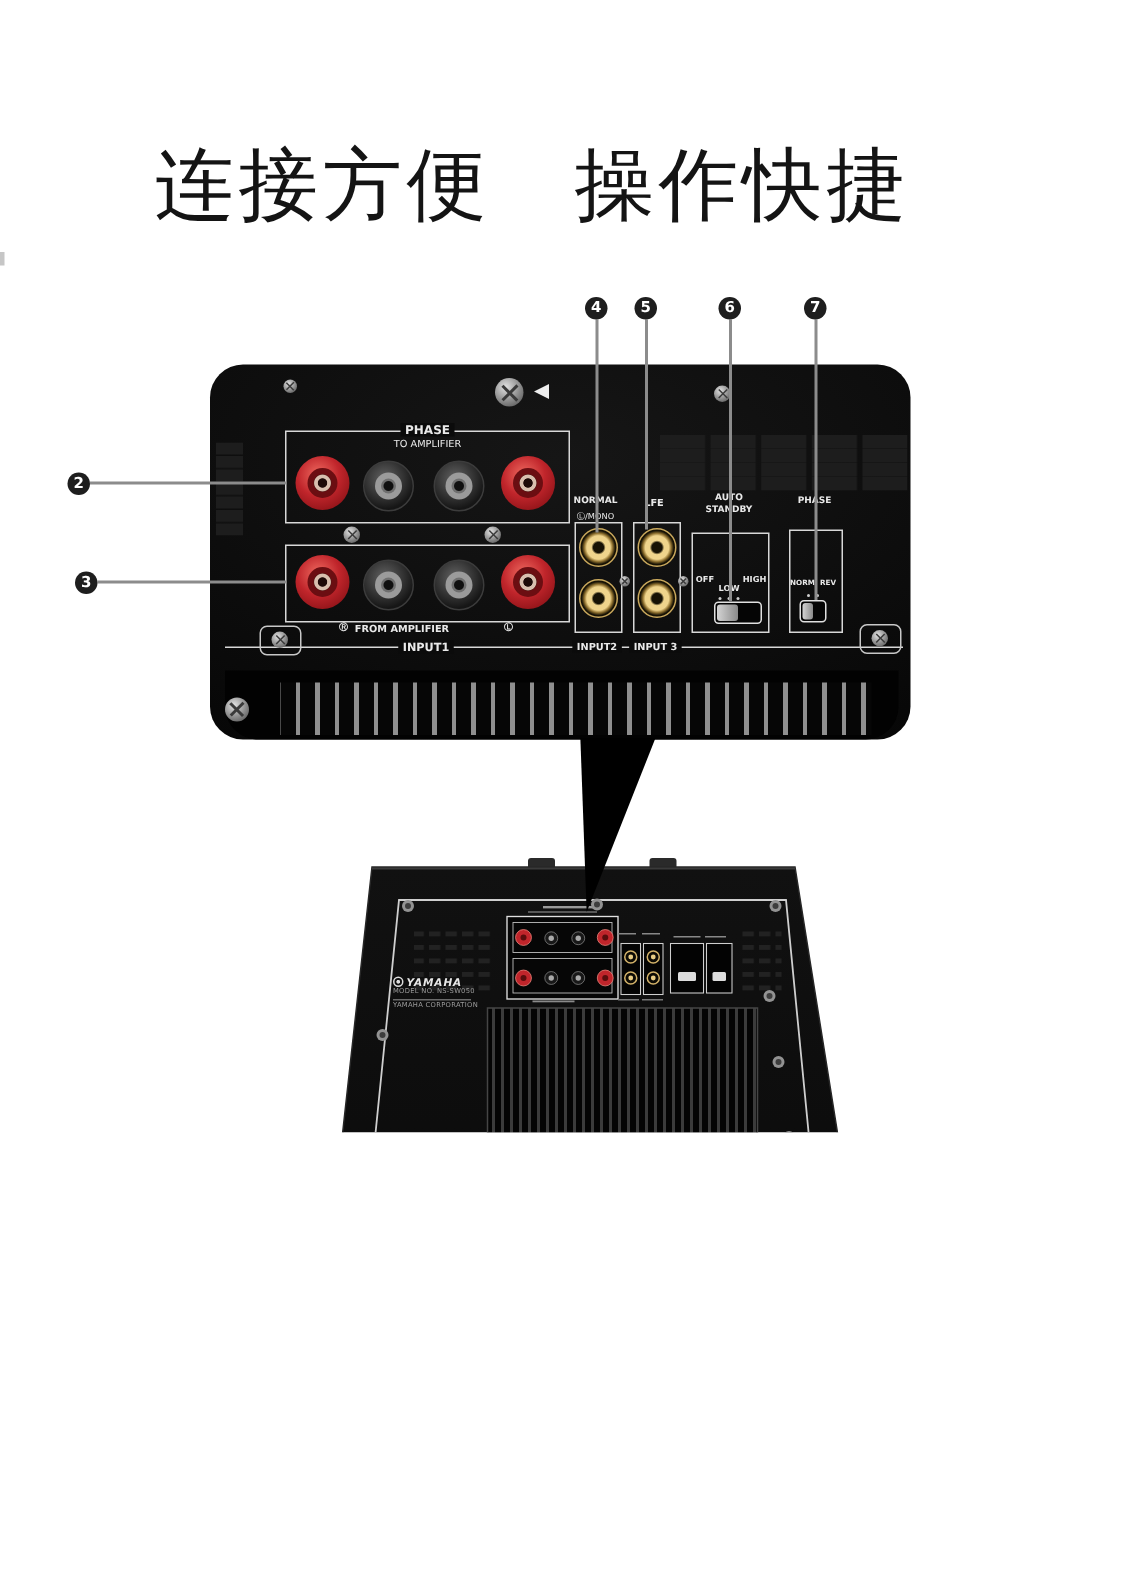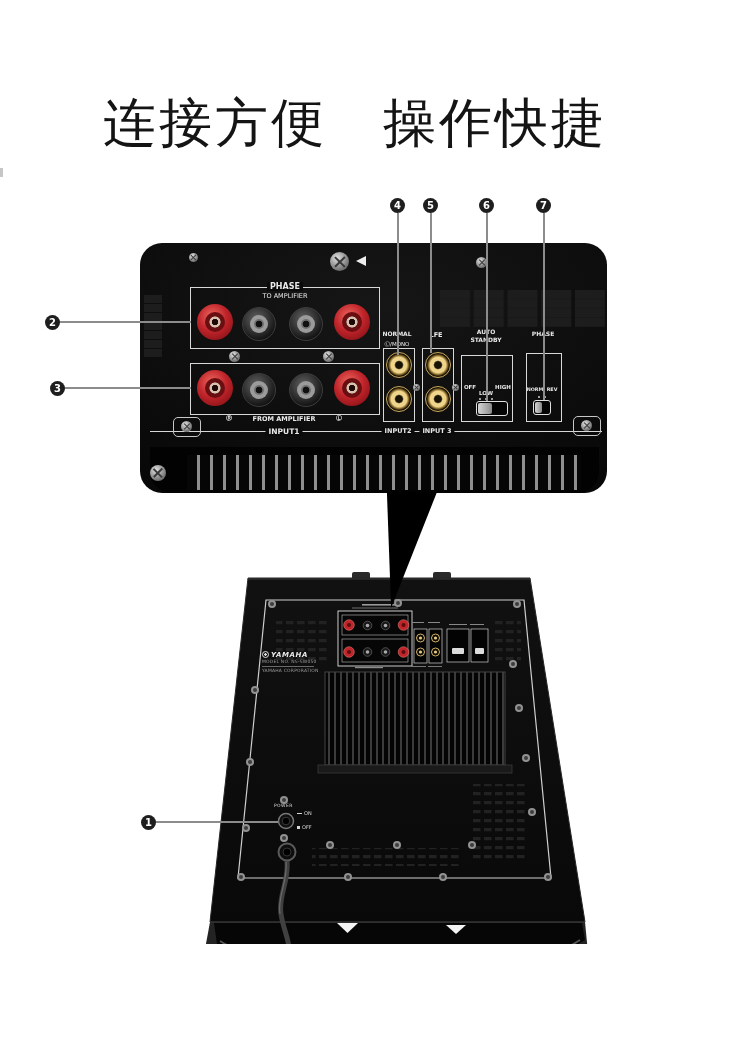--- a/index.html
+++ b/index.html
@@ -1,16 +1,16 @@
 <!DOCTYPE html>
 <html><head>
 <meta charset="utf-8">
 <style>
   html,body{margin:0;padding:0;background:#fff;}
-  .stage{position:relative;width:750px;height:944px;background:#ffffff;overflow:hidden;
+  .stage{position:relative;width:750px;height:755px;background:#ffffff;overflow:hidden;
          font-family:"DejaVu Sans","Liberation Sans",sans-serif;}
   .abs{position:absolute;}
   .title{position:absolute;left:0;top:88px;width:710px;text-align:center;
          font-size:53px;font-weight:500;color:#141414;letter-spacing:3px;white-space:nowrap;}
   
   .co{position:absolute;width:15px;height:15px;border-radius:50%;background:#1e1e1e;color:#fff;
       font-size:10px;font-weight:bold;display:flex;align-items:center;justify-content:center;z-index:6;}
   .cline{position:absolute;background:#8c8c8c;z-index:5;}
   
   .panel{position:absolute;left:140px;top:243px;width:467px;height:250px;border-radius:22px;
@@ -124,21 +124,21 @@
     <div class="screw" style="left:89px;top:108px;width:11px;height:11px;"></div>
     <div class="screw" style="left:183px;top:108px;width:11px;height:11px;"></div>
 
     <div class="wbox" style="left:50px;top:120px;width:188px;height:50px;"></div>
     <div class="post red" style="left:57px;top:127px;"></div>
     <div class="post blk" style="left:102px;top:130px;"></div>
     <div class="post blk" style="left:149px;top:130px;"></div>
     <div class="post red" style="left:194px;top:127px;"></div>
 
     <div class="lab" style="left:86px;top:171px;font-size:6px;">Ⓡ</div>
-    <div class="lab ctr" style="left:144px;top:172px;font-size:6.5px;">FROM AMPLIFIER</div>
+    <div class="lab ctr" style="left:128px;top:172px;font-size:6.5px;">FROM AMPLIFIER</div>
     <div class="lab" style="left:196px;top:171px;font-size:6px;">Ⓛ</div>
 
     <div class="hline" style="left:10px;top:188px;width:452px;"></div>
     <div class="lab bg ctr" style="left:144px;top:184px;font-size:7.5px;">INPUT1</div>
 
     <div class="plate" style="left:33px;top:174px;width:26px;height:18px;">
       <div class="screw" style="left:7px;top:3px;width:11px;height:11px;"></div>
     </div>
     <div class="plate" style="left:433px;top:173px;width:26px;height:18px;">
       <div class="screw" style="left:7px;top:3px;width:11px;height:11px;"></div>

